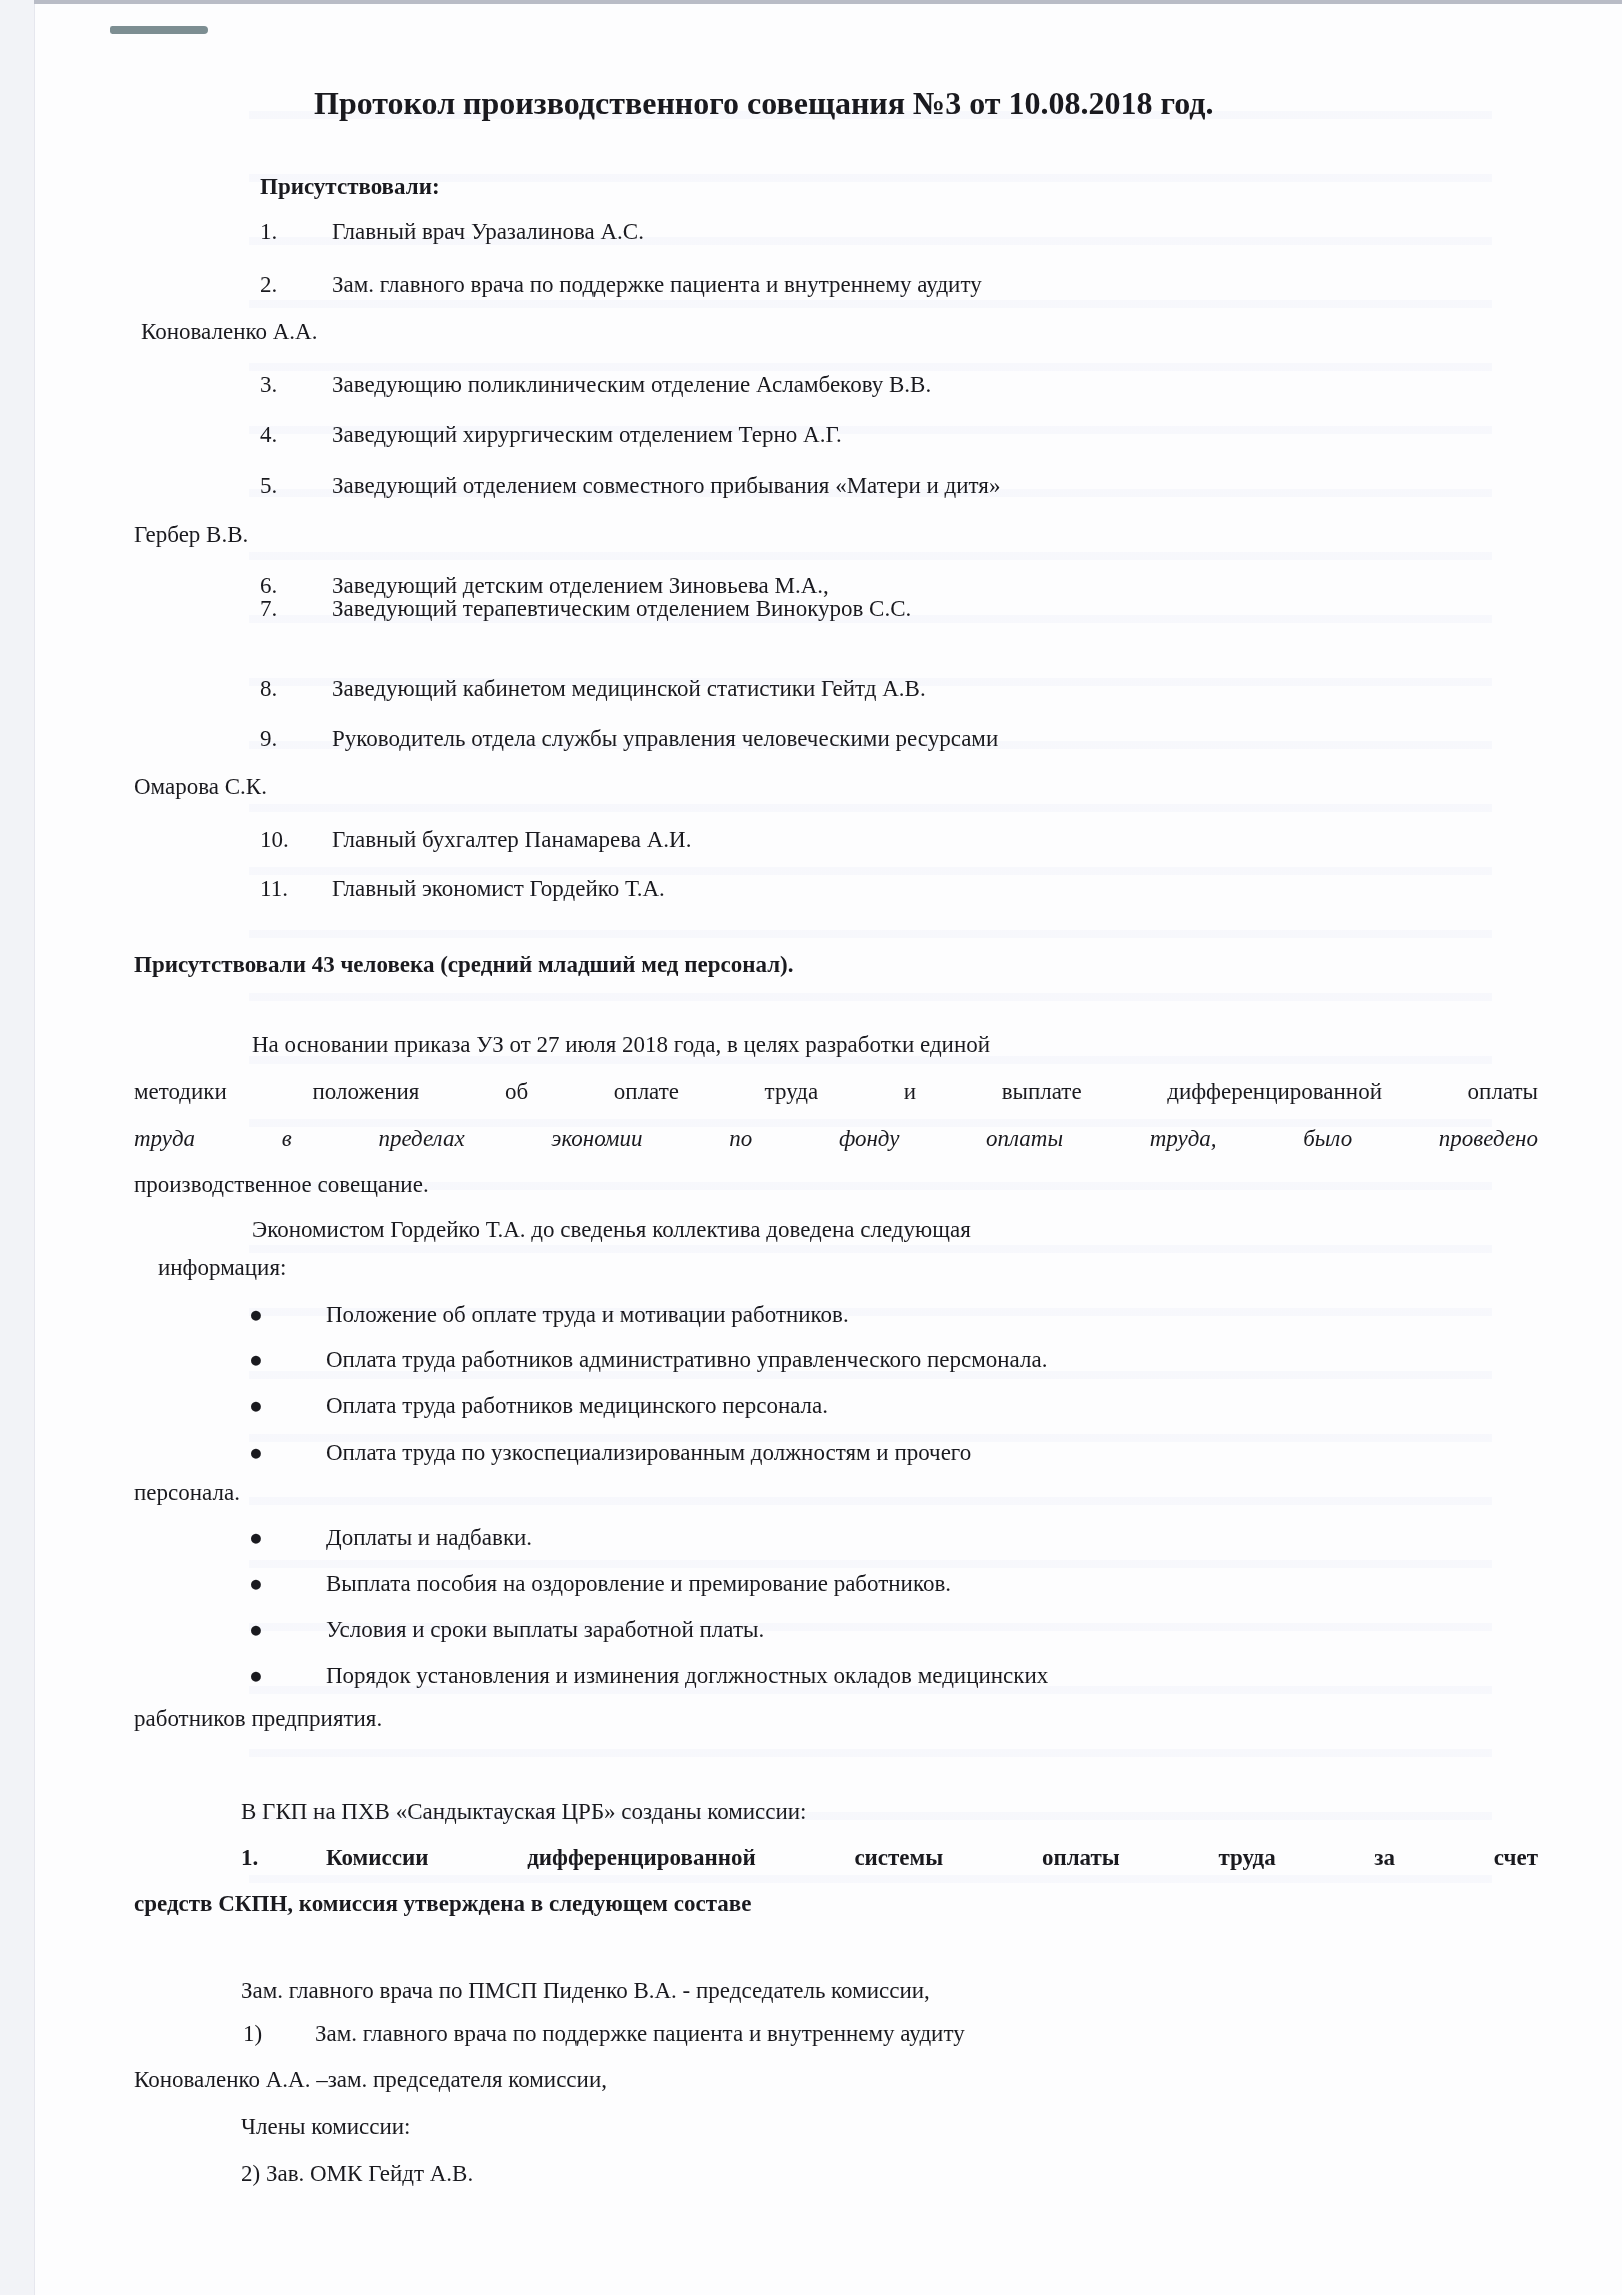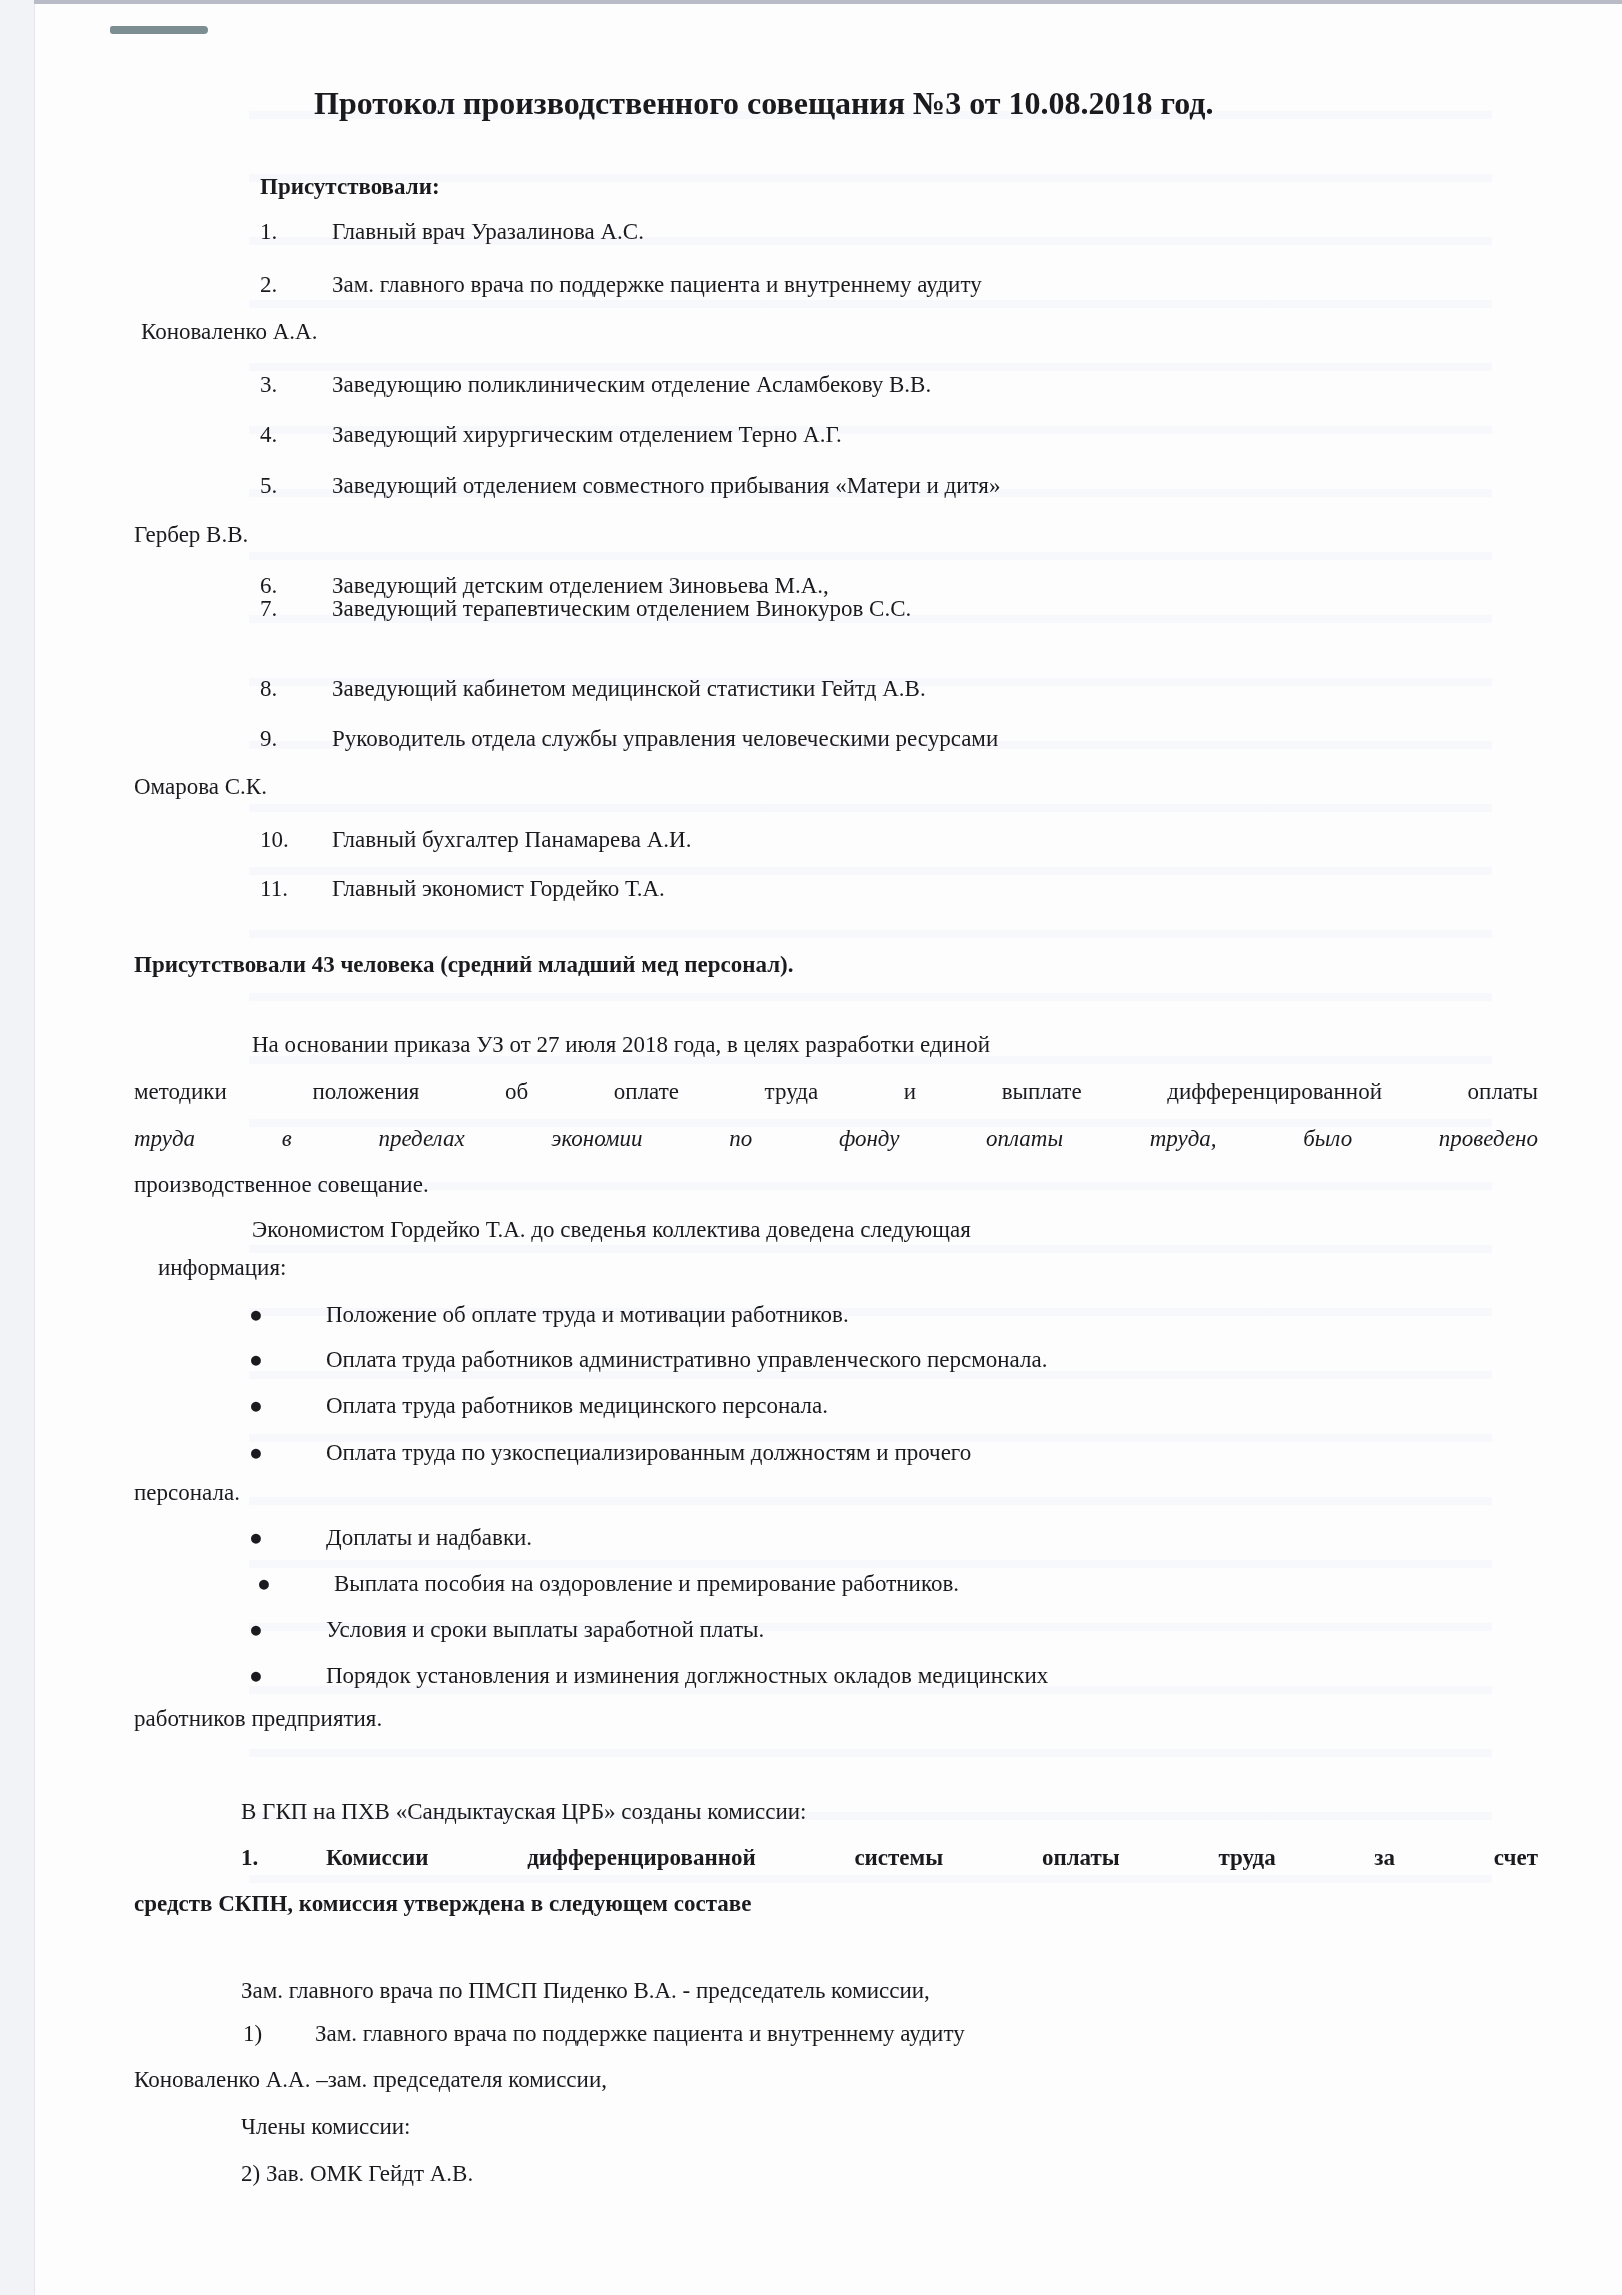--- a/index.html
+++ b/index.html
@@ -60,21 +60,21 @@
 
   <div class="line" style="left:252px;top:1211px;">Экономистом Гордейко Т.А. до сведенья коллектива доведена следующая</div>
   <div class="line" style="left:134px;top:1249px;margin-left:24px;">информация:</div>
 
   <div class="line" style="left:249px;top:1296px;"><span class="bul">●</span><span>Положение об оплате труда и мотивации работников.</span></div>
   <div class="line" style="left:249px;top:1341px;"><span class="bul">●</span><span>Оплата труда работников административно управленческого персмонала.</span></div>
   <div class="line" style="left:249px;top:1387px;"><span class="bul">●</span><span>Оплата труда работников медицинского персонала.</span></div>
   <div class="line" style="left:249px;top:1434px;"><span class="bul">●</span><span>Оплата труда по узкоспециализированным должностям и прочего</span></div>
   <div class="line" style="left:134px;top:1474px;">персонала.</div>
   <div class="line" style="left:249px;top:1519px;"><span class="bul">●</span><span>Доплаты и надбавки.</span></div>
-  <div class="line" style="left:249px;top:1565px;margin-left:8px;"><span class="bul">●</span><span>Выплата пособия на оздоровление и премирование работников.</span></div>
+  <div class="line" style="left:249px;top:1565px;"><span class="bul">●</span><span>Выплата пособия на оздоровление и премирование работников.</span></div>
   <div class="line" style="left:249px;top:1611px;"><span class="bul">●</span><span>Условия и сроки выплаты заработной платы.</span></div>
   <div class="line" style="left:249px;top:1657px;"><span class="bul">●</span><span>Порядок установления и изминения доглжностных окладов медицинских</span></div>
   <div class="line" style="left:134px;top:1700px;">работников предприятия.</div>
 
   <div class="line" style="left:241px;top:1793px;">В ГКП на ПХВ «Сандыктауская ЦРБ» созданы комиссии:</div>
   <div class="line bold justify" style="left:241px;top:1839px;width:1297px;"><span style="display:inline-block;width:85px;text-align-last:left;">1.</span><span>Комиссии   дифференцированной системы оплаты труда за счет</span></div>
   <div class="line bold" style="left:134px;top:1885px;">средств СКПН, комиссия утверждена в следующем составе</div>
 
   <div class="line" style="left:241px;top:1972px;">Зам. главного врача  по ПМСП Пиденко В.А. - председатель комиссии,</div>
   <div class="line" style="left:243px;top:2015px;"><span style="display:inline-block;width:72px;">1)</span><span>Зам. главного врача по поддержке  пациента и внутреннему аудиту</span></div>

